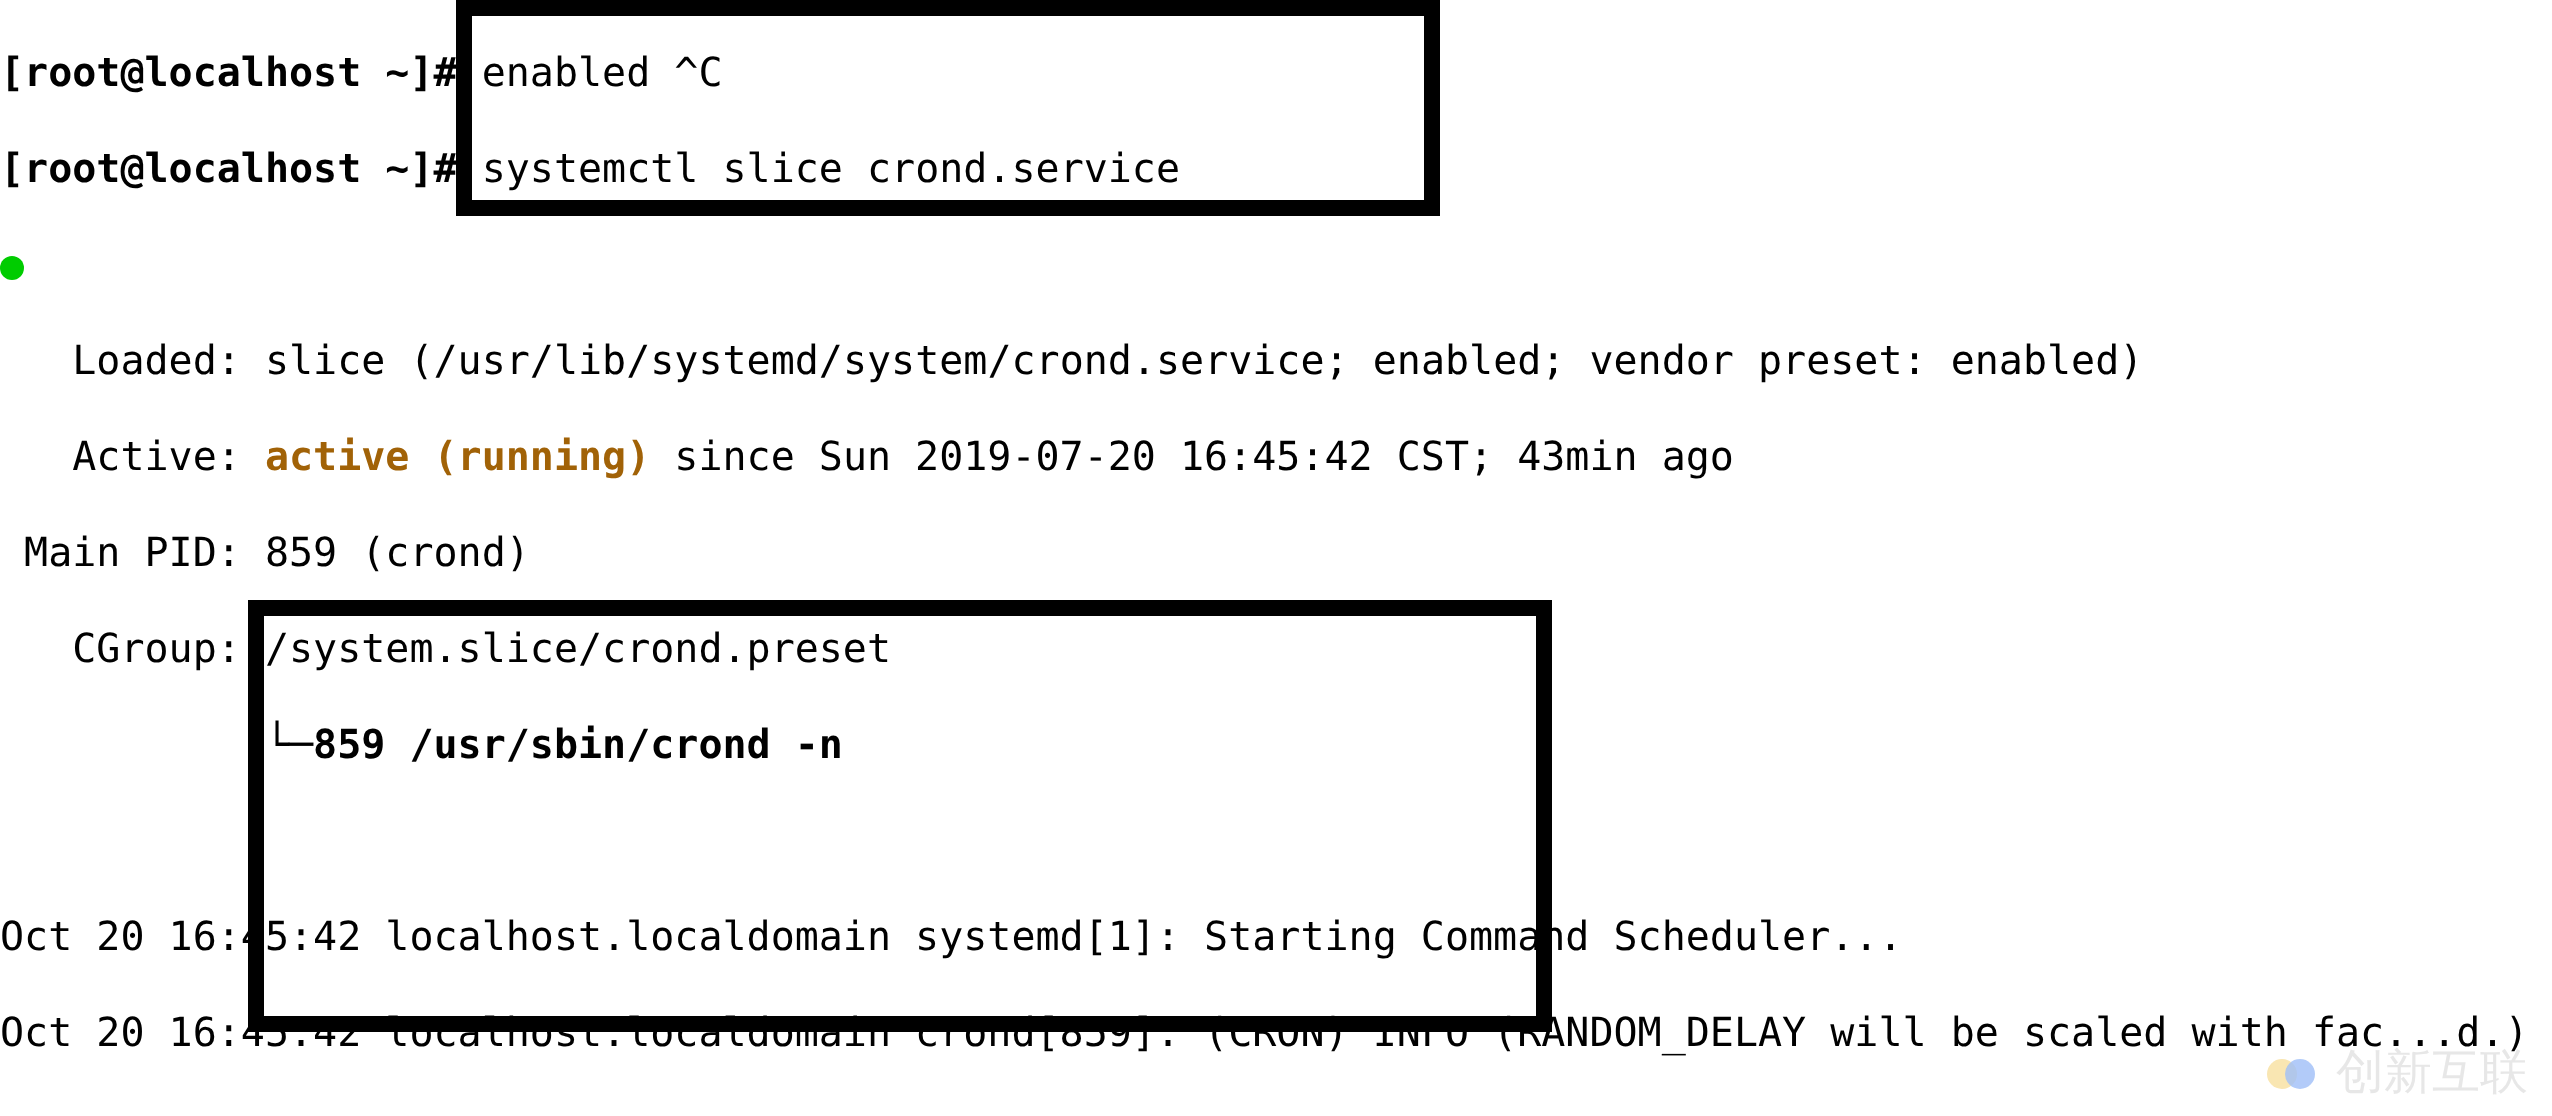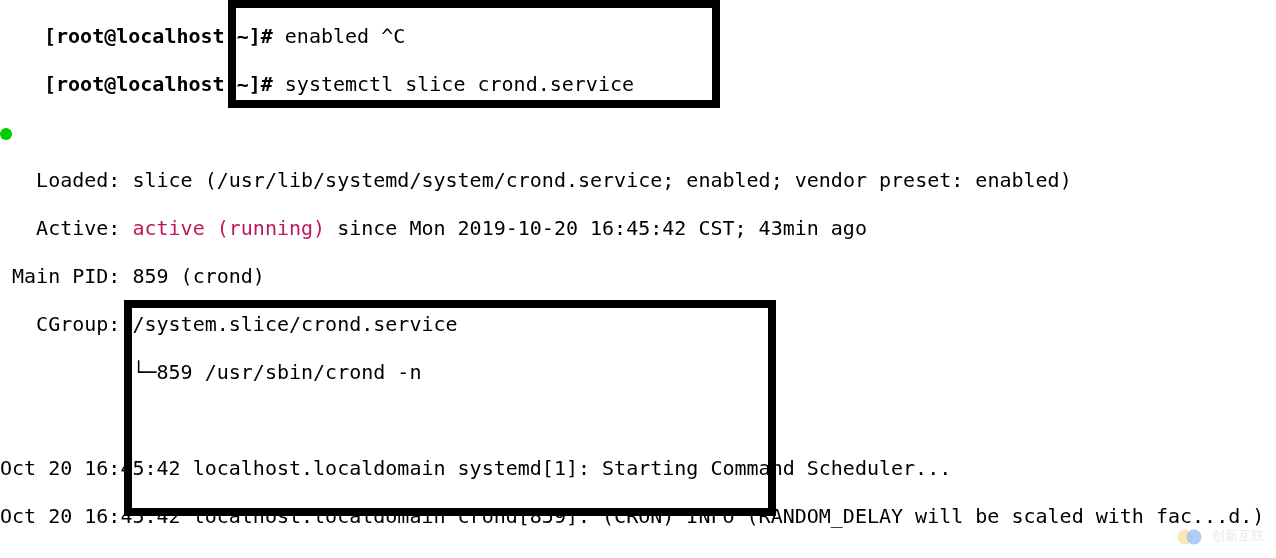--- a/index.html
+++ b/index.html
@@ -12,66 +12,66 @@
     font-size: 20px;
     line-height: 24px;
     color: #000000;
     overflow: hidden;
     position: relative;
   }
   .terminal {
     white-space: pre;
     padding: 0;
   }
-  .bold { font-weight: bold; padding-left: 44px; }
-  .green { color: #be185d; font-weight: normal; }
+  .bold { font-weight: bold; }
+  .green { color: #a16207; font-weight: bold; }
   .dot-green {
     display: inline-block;
     width: 12px; height: 12px;
     border-radius: 50%;
     background: #00cc00;
     vertical-align: middle;
     margin-right: 6px;
   }
   .line { display: block; height: 24px; }
   .highlight-box {
     position: absolute;
     border: 8px solid #000000;
     background: transparent;
     pointer-events: none;
   }
-  .tree-char { font-weight: normal; }
+  .tree-char { font-weight: bold; }
   .watermark {
     position: absolute;
     right: 12px;
     bottom: 6px;
-    font-family: Liberation Mono, monospace;
-    font-size: 13px;
+    font-family: Liberation Sans, sans-serif;
+    font-size: 24px;
     color: #d0d0d0;
     display: flex;
     align-items: center;
     gap: 6px;
     opacity: 0.5;
   }
   .watermark-icon {
     width: 30px; height: 30px;
     display: inline-block;
   }
 </style>
 </head>
 <body>
 
 <div class="terminal">
 <span class="line"><span class="bold">[root@localhost ~]# </span><span>enabled ^C</span></span>
 <span class="line"><span class="bold">[root@localhost ~]# </span><span>systemctl slice crond.service</span></span>
 <span class="line"><span class="dot-green"></span></span>
 <span class="line"><span>   Loaded: slice (</span><span>/usr/lib/systemd/system/crond.service; </span><span>enabled; vendor preset: enabled)</span></span>
-<span class="line"><span>   Active: </span><span class="green">active (running)</span><span> since Mon 2019-10-20 16:45:42 CST; 43min ago</span></span>
+<span class="line"><span>   Active: </span><span class="green">active (running)</span><span> since Sun 2019-07-20 16:45:42 CST; 43min ago</span></span>
 <span class="line"> Main PID: 859 (crond)</span>
-<span class="line">   CGroup: /system.slice/crond.service</span>
+<span class="line">   CGroup: /system.slice/crond.preset</span>
 <span class="line tree-char">           └─859 /usr/sbin/crond -n</span>
 <span class="line"></span>
 <span class="line">Oct 20 16:45:42 localhost.localdomain systemd[1]: Starting Command Scheduler...</span>
 <span class="line">Oct 20 16:45:42 localhost.localdomain crond[859]: (CRON) INFO (RANDOM_DELAY will be scaled with fac...d.)</span>
 
 
 
 
 
 

